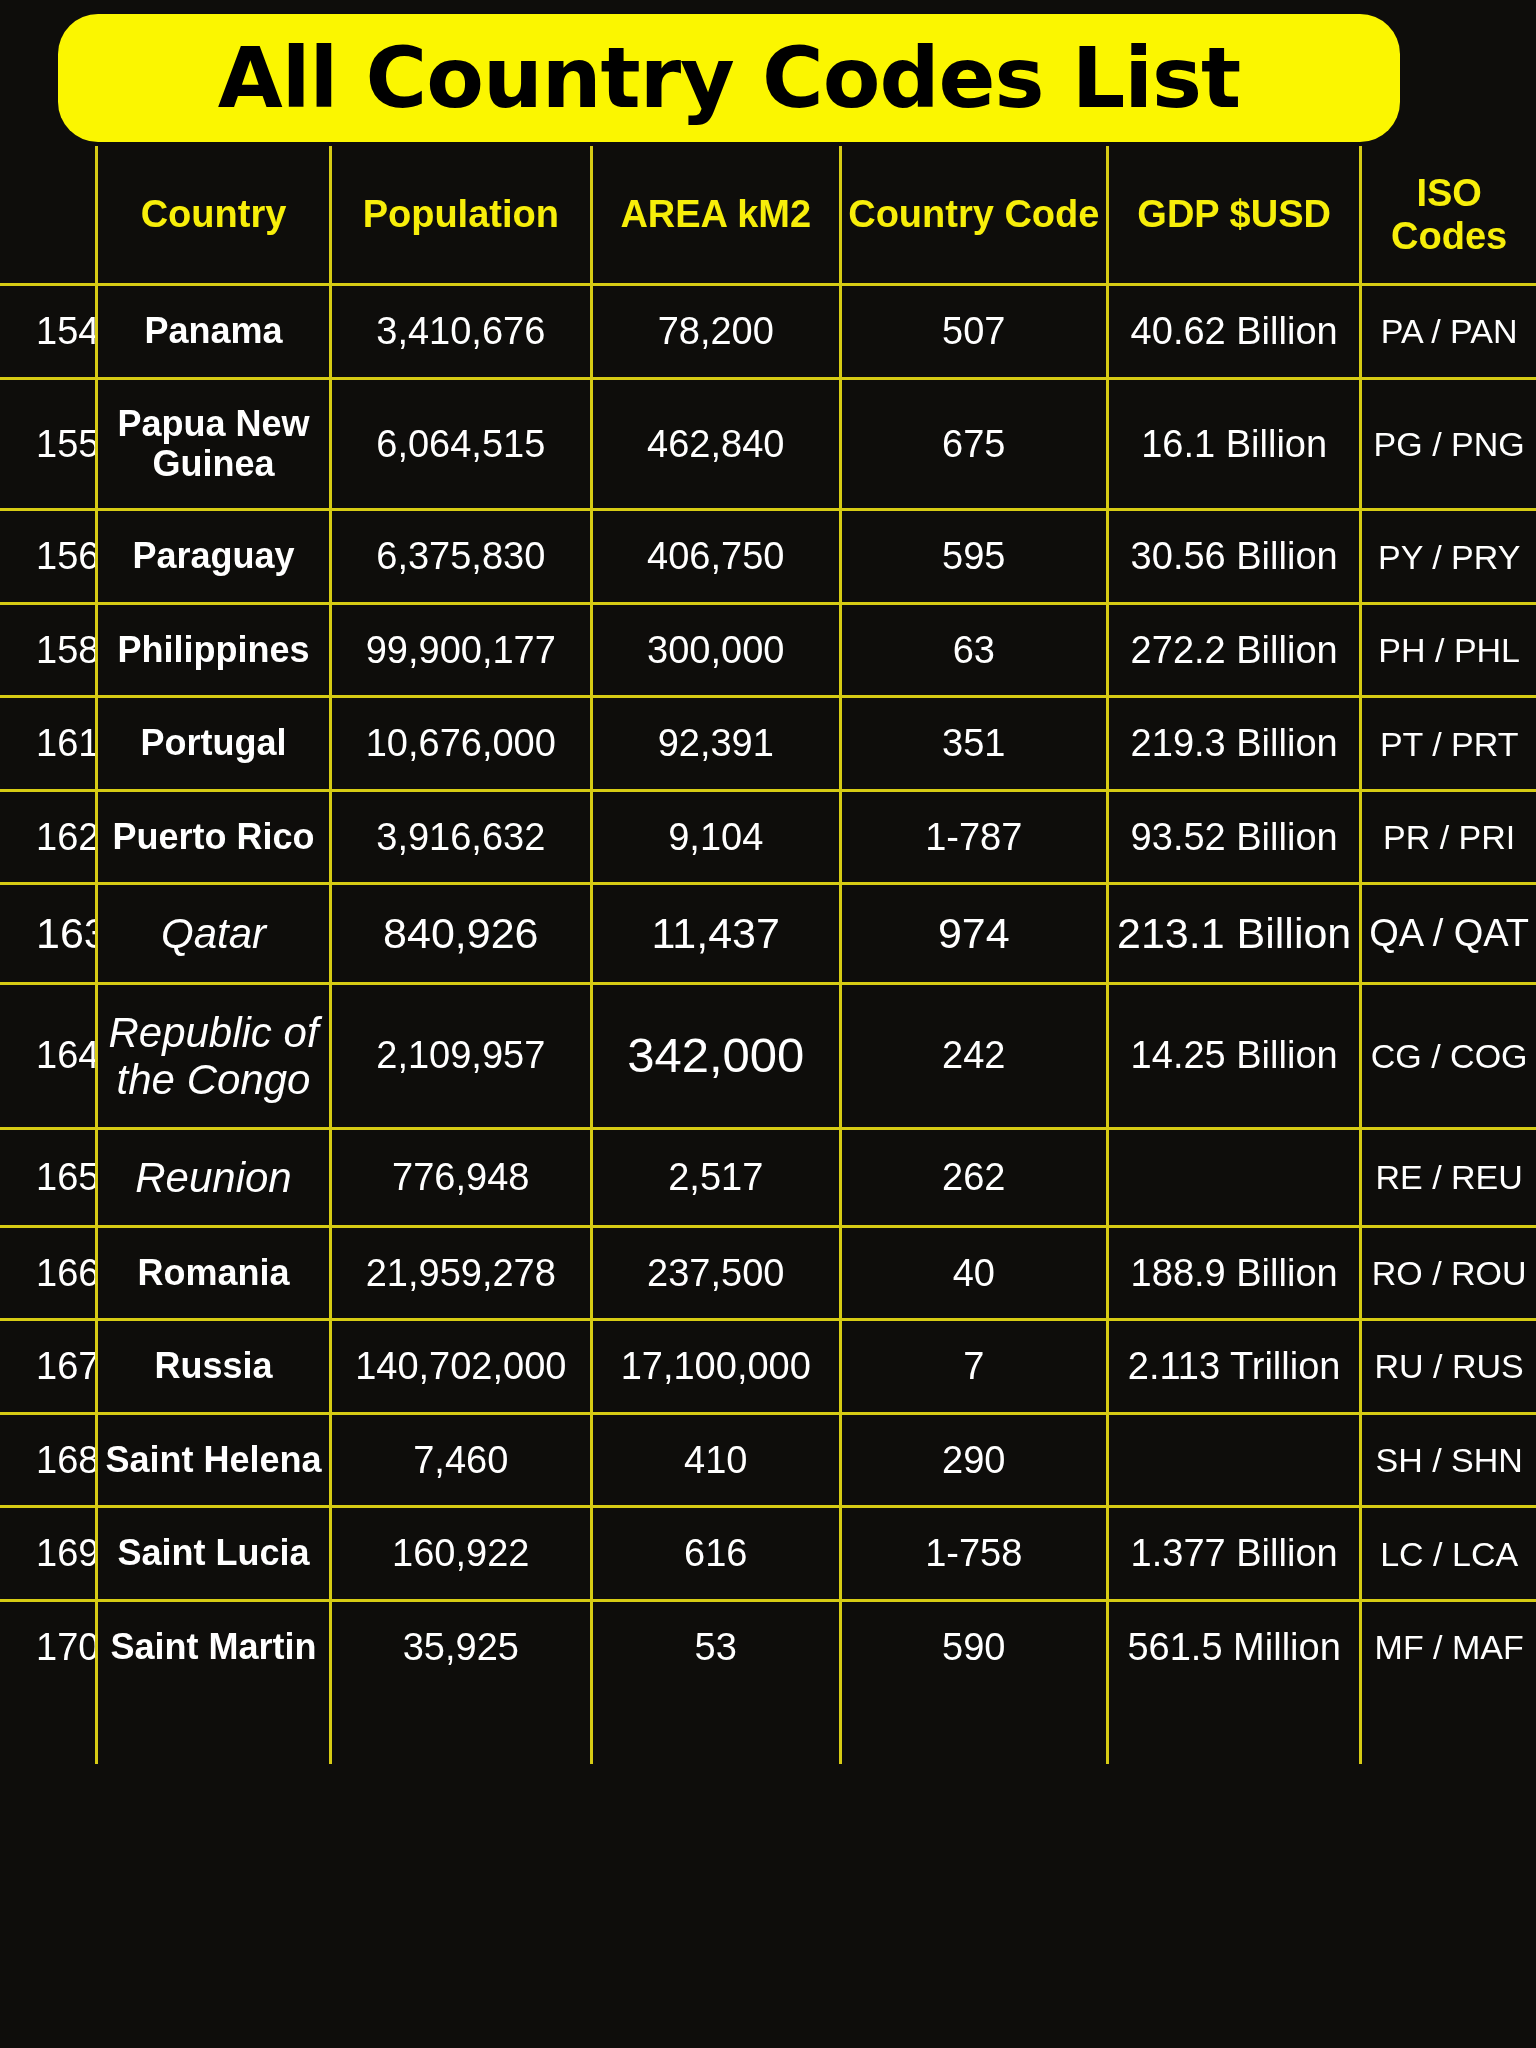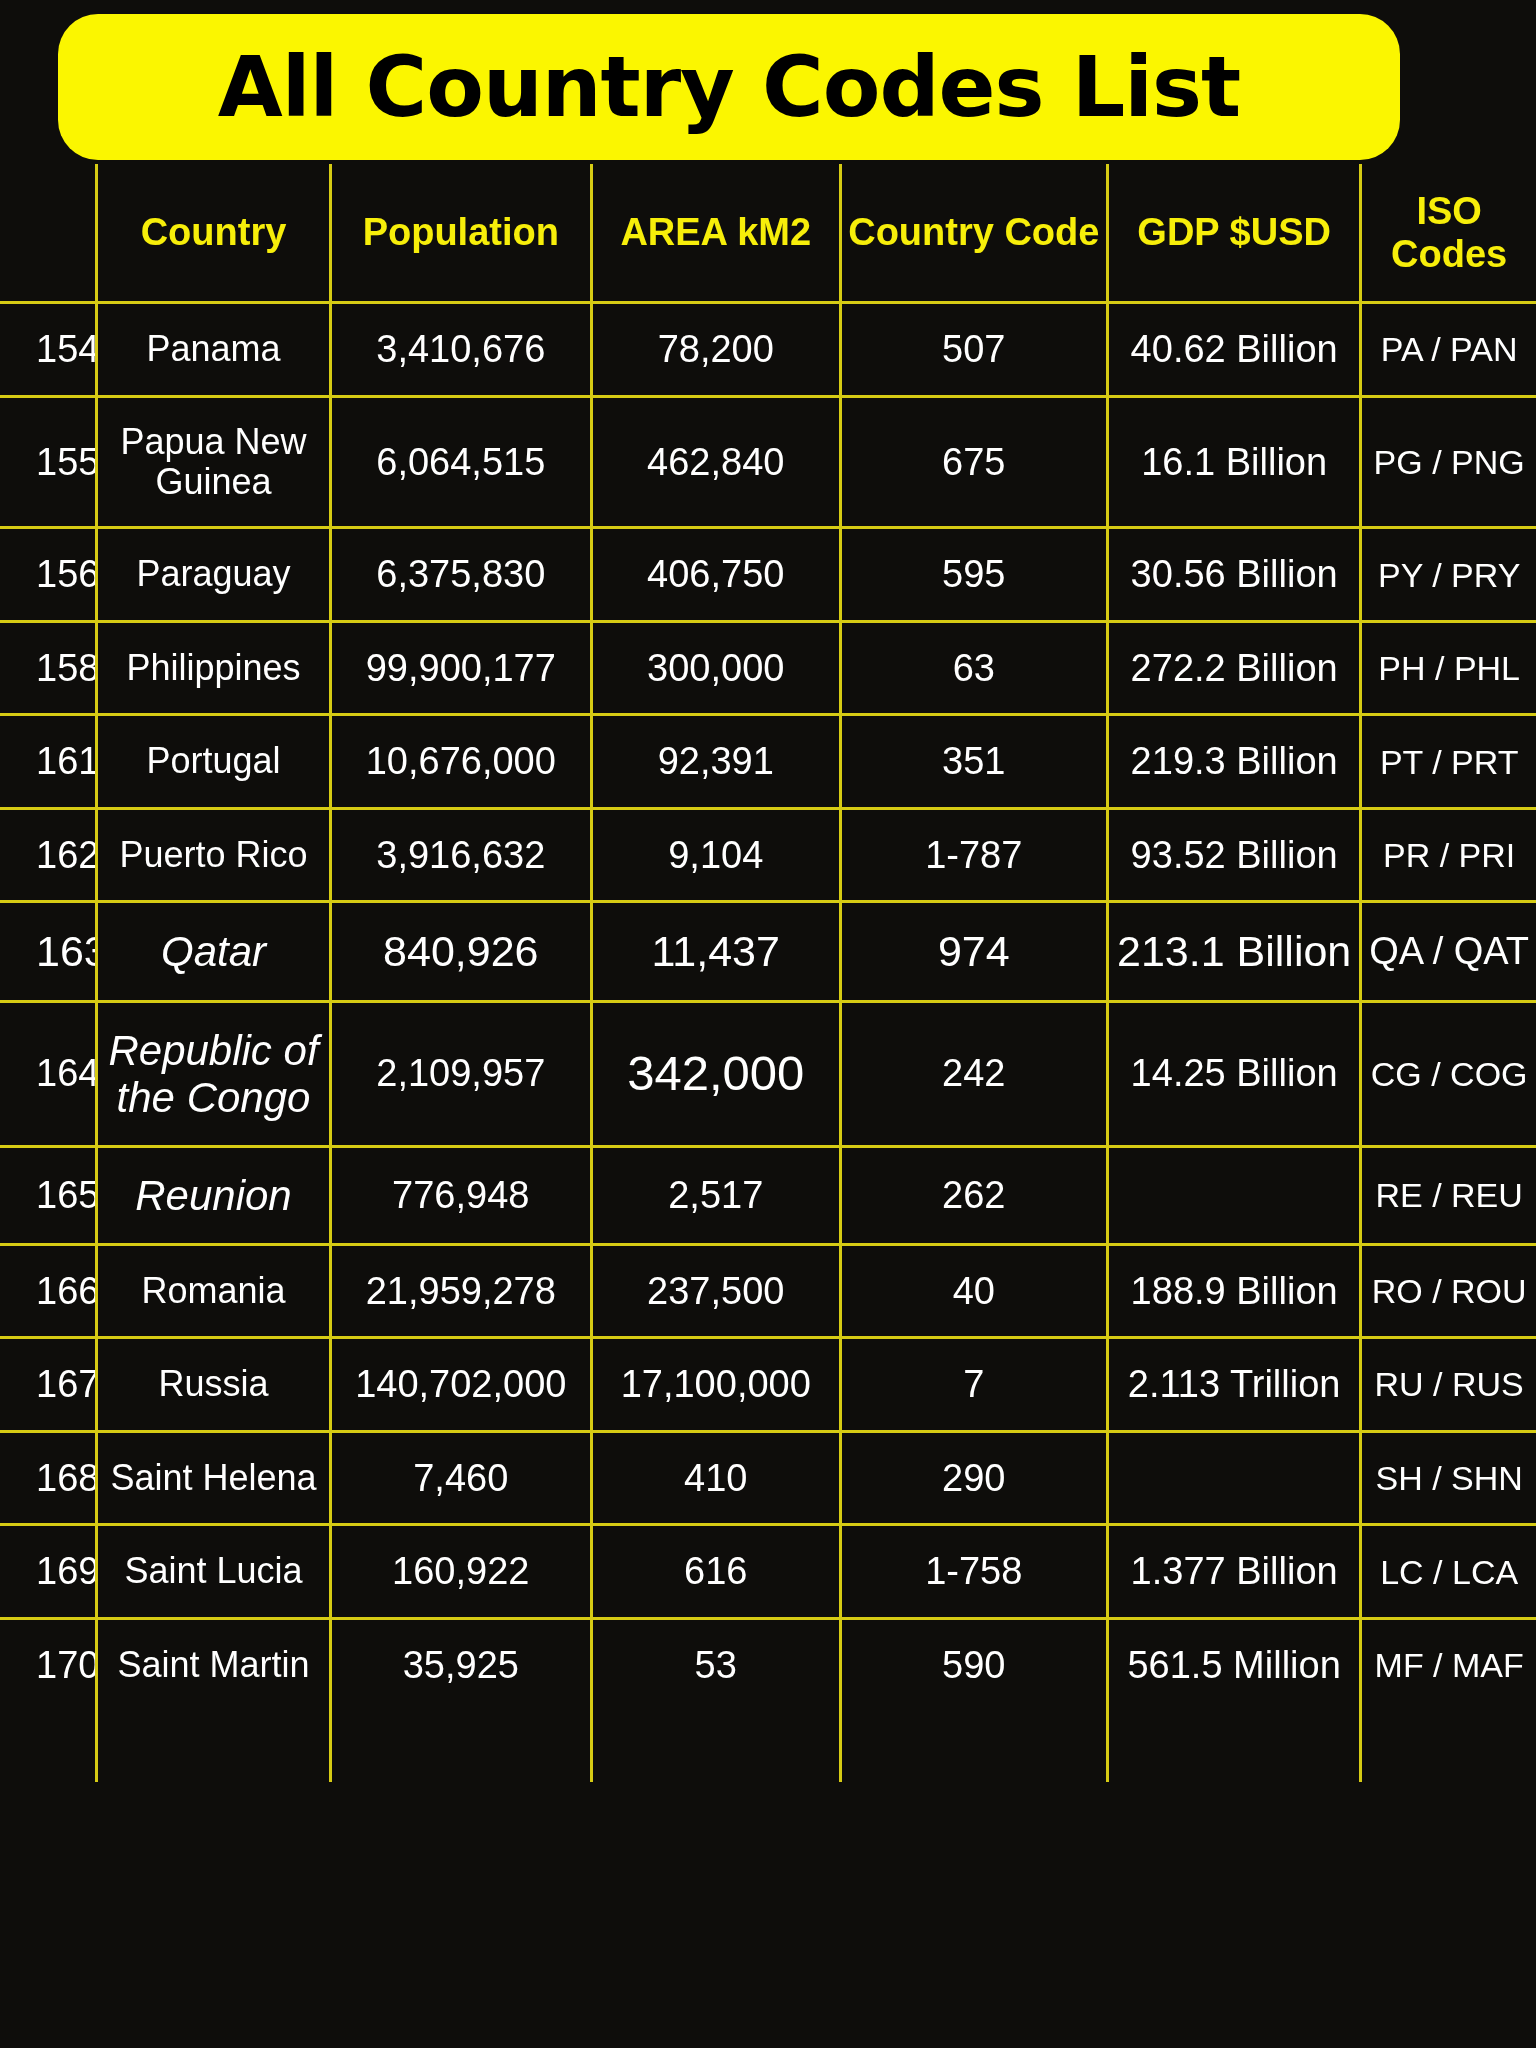--- a/index.html
+++ b/index.html
@@ -14,21 +14,21 @@
   html,body{width:1536px;height:2048px;overflow:hidden;}
   body{
     background:var(--background);
     font-family:"Liberation Sans",sans-serif;
     color:var(--row-text);
   }
   .title-banner{
     margin:14px 136px 4px 58px;
     background:var(--accent-yellow);
     border-radius:40px;
-    height:146px;
+    height:128px;
     display:flex;align-items:center;justify-content:center;
   }
   .title-banner h1{
     font-family:"DejaVu Sans",sans-serif;
     font-weight:bold;
     font-size:84px;
     letter-spacing:-1px;
     color:var(--title-text);
     white-space:nowrap;
   }
@@ -57,21 +57,21 @@
   thead th{border-top:none;}
   tbody tr:last-child td{border-bottom:none;padding-bottom:96px;}
   thead th{
     color:var(--header-text);
     font-weight:bold;
     font-size:38px;
     padding:26px 4px;
   }
   td{font-size:38px;}
   td.col-num{font-size:38px;padding-left:36px;}
-  td.col-country{font-weight:400;font-size:36px;}
+  td.col-country{font-weight:700;font-size:36px;}
   td.col-iso{font-size:34px;white-space:nowrap;}
   tr.alt td.col-country{font-weight:400;font-size:42px;font-style:italic;}
   tr.big-row td{font-size:43px;}
   tr.big-row td.col-iso{font-size:38px;}
   tr.big-area td.col-area{font-size:49px;}
 </style>
 </head>
 <body>
 
 <div>

